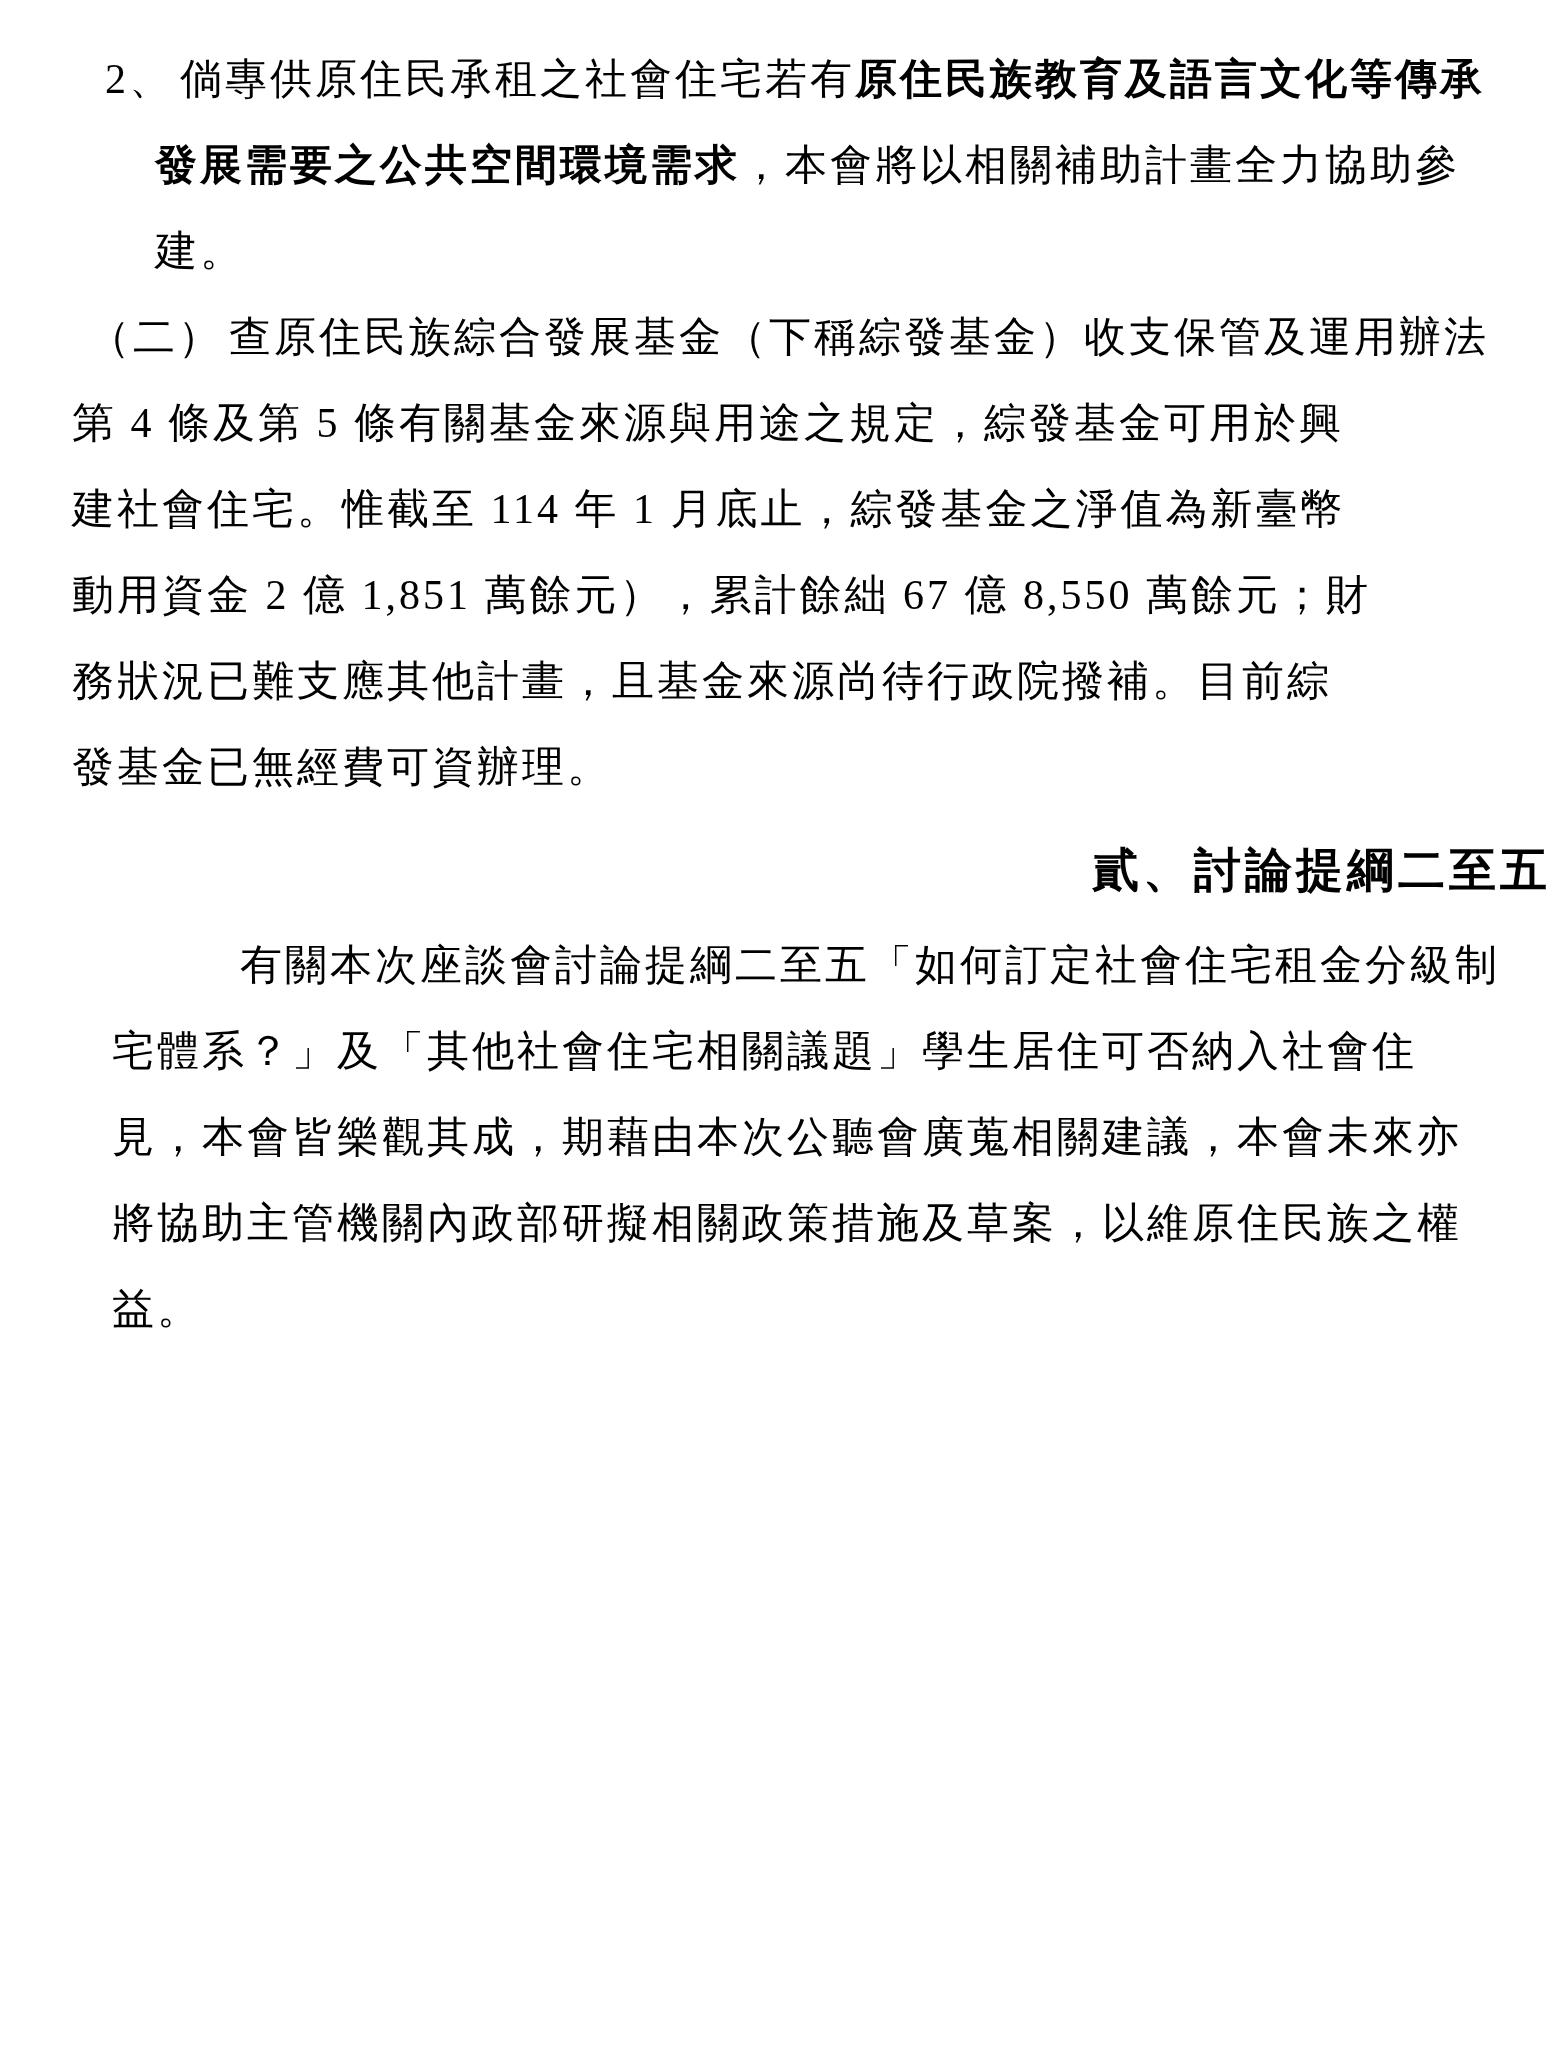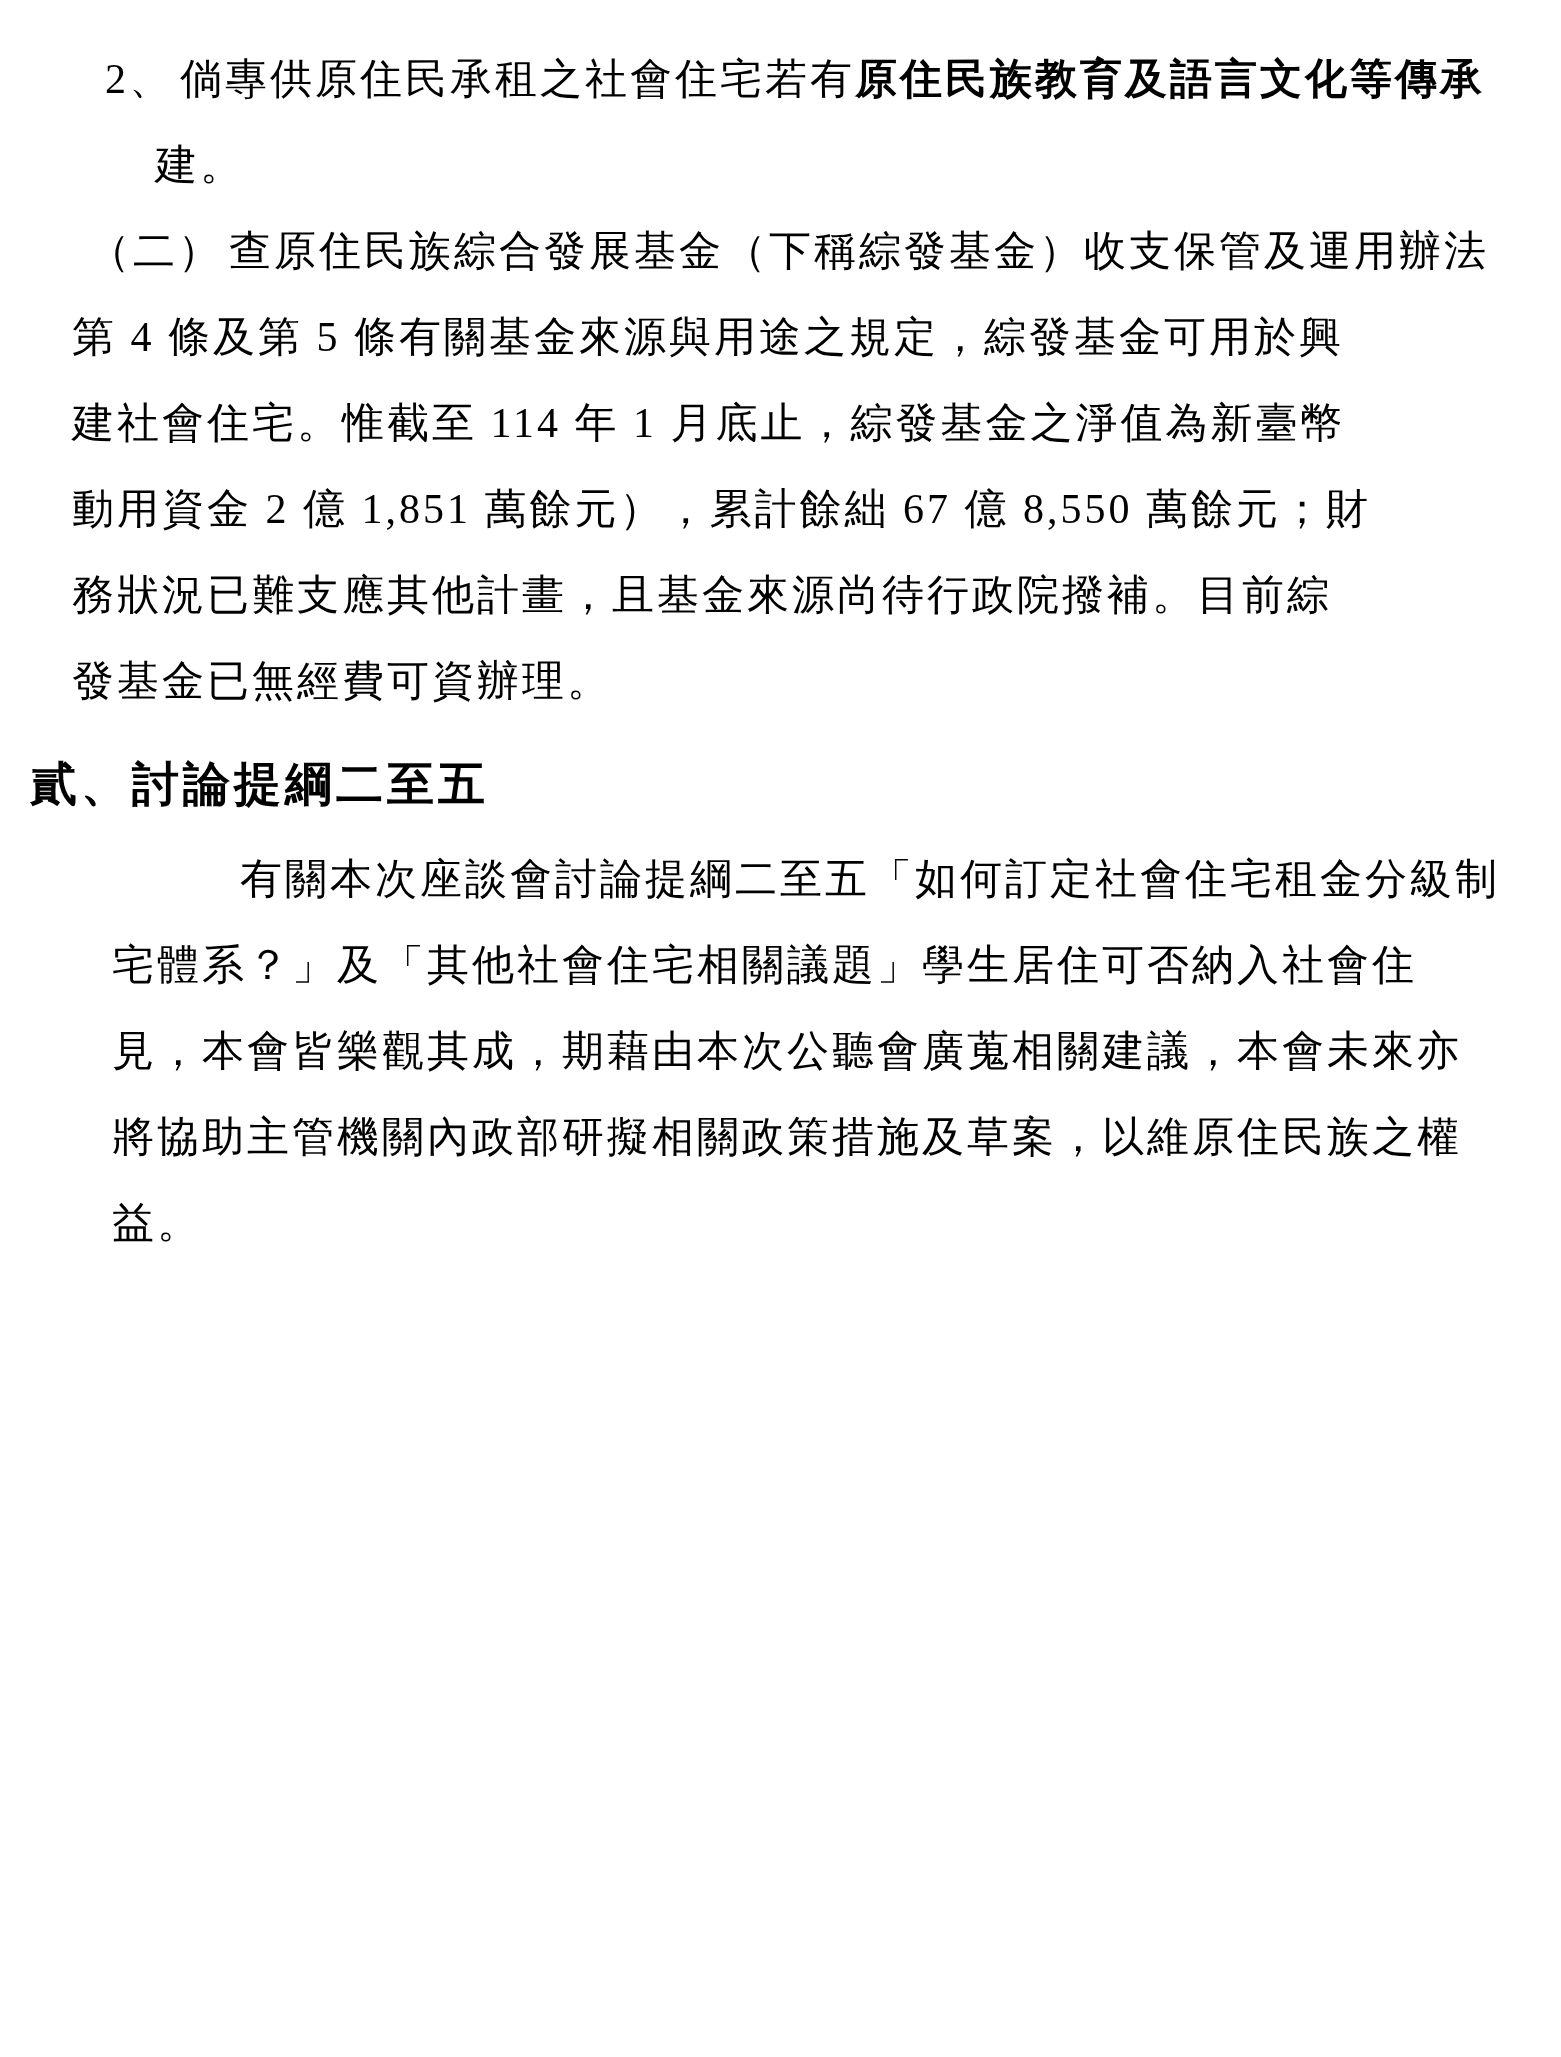--- a/index.html
+++ b/index.html
@@ -39,32 +39,34 @@
   .heading {
     margin-left: 30px;
     margin-top: 14px;
     margin-bottom: 6px;
     height: 92px;
     line-height: 92px;
     font-size: 47px;
     font-weight: bold;
     letter-spacing: 4px;
     white-space: nowrap;
+    text-align: right;
   }
   .marker { margin-right: 6px; }
 </style>
 </head>
 <body>
 
 <div class="page">
   <div class="doc">
 
     <section>
       <div class="line ml-item2-first"><span class="marker">2、</span><span>倘專供原住民承租之社會住宅若有</span><span class="bold">原住民族教育及語言文化等傳承</span></div>
 
+      <div class="line ml-item2-cont"><span class="bold">發展需要之公共空間環境需求</span><span>，本會將以相關補助計畫全力協助參</span></div>
 
       <div class="line ml-item2-cont">建。</div>
 
       <div class="line ml-er-first"><span class="marker">（二）</span><span>查原住民族綜合發展基金（下稱綜發基金）收支保管及運用辦法</span></div>
 
       <div class="line ml-er-cont">第 4 條及第 5 條有關基金來源與用途之規定，綜發基金可用於興</div>
       <div class="line ml-er-cont">建社會住宅。惟截至 114 年 1 月底止，綜發基金之淨值為新臺幣</div>
       <div class="line ml-er-cont">動用資金 2 億 1,851 萬餘元），累計餘絀 67 億 8,550 萬餘元；財</div>
       <div class="line ml-er-cont">務狀況已難支應其他計畫，且基金來源尚待行政院撥補。目前綜</div>
       <div class="line ml-er-cont">發基金已無經費可資辦理。</div>

